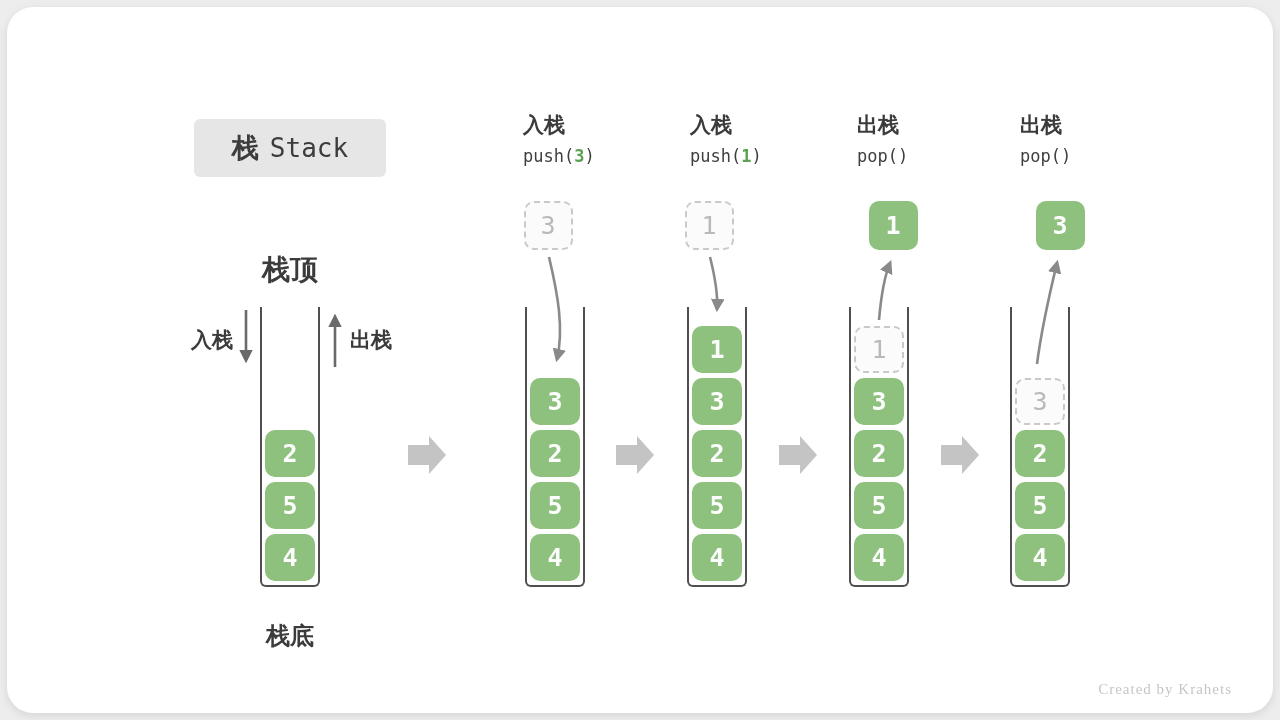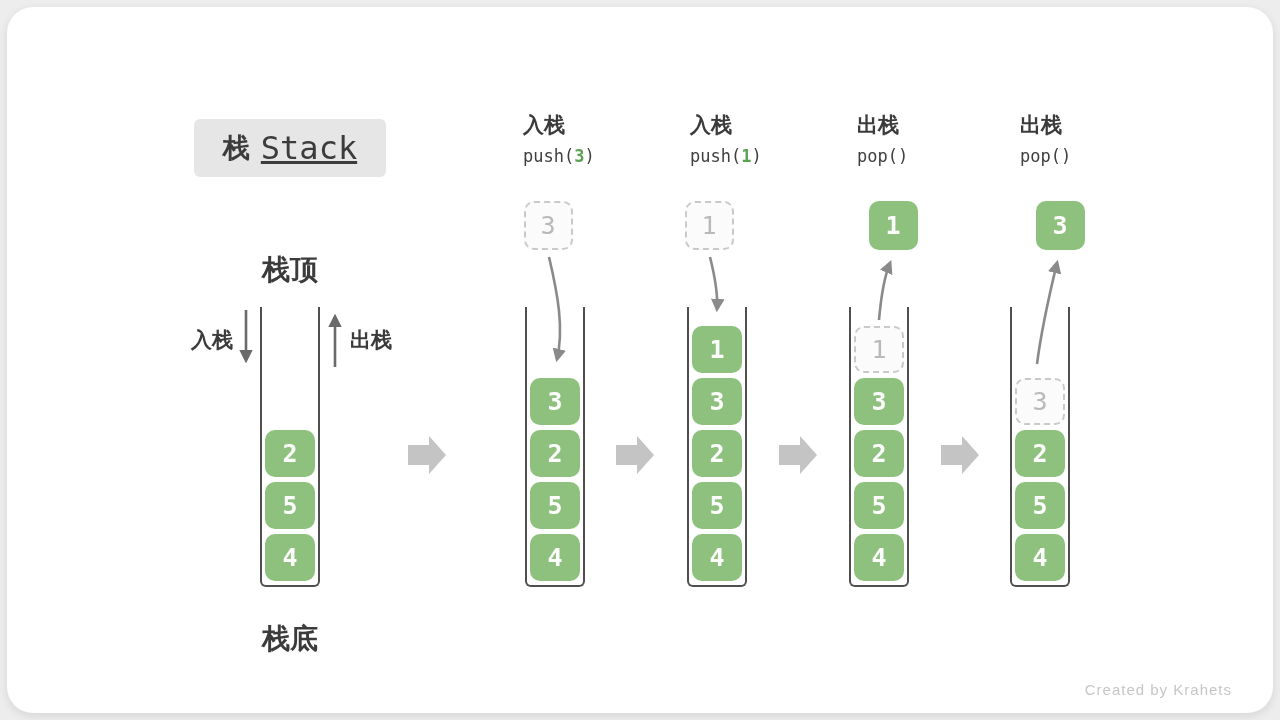--- a/index.html
+++ b/index.html
@@ -25,30 +25,30 @@
     background: #e6e6e6;
     border-radius: 6px;
     display: flex; align-items: center; justify-content: center;
     gap: 11px;
   }
   .title-zh {
     font-size: 27px; font-weight: bold; color: #3c3c3c;
   }
   .title-en {
     font-family: "DejaVu Sans Mono", monospace;
-    font-size: 32px; color: #3c3c3c; text-decoration: underline;
+    font-size: 26px; color: #3c3c3c;
   }
 
   
   .zh-label {
     font-size: 21px; font-weight: bold; color: #3b3b3b;
     white-space: nowrap;
   }
   .lbl-top    { left: 233px; top: 244px; width: 100px; text-align: center; font-size: 28px; }
-  .lbl-bottom { left: 233px; top: 613px; width: 100px; text-align: center; font-size: 28px; }
+  .lbl-bottom { left: 233px; top: 613px; width: 100px; text-align: center; font-size: 24px; }
   .lbl-push   { left: 170px; top: 319px; width: 56px;  text-align: right; }
   .lbl-pop    { left: 343px; top: 319px; width: 56px;  text-align: left; }
 
   
   .col-label { top: 104px; }
   .col-label .zh {
     display: block;
     font-size: 21px; font-weight: bold; color: #3b3b3b;
     margin-bottom: 7px;
   }
@@ -80,21 +80,21 @@
     background: #fbfbfb;
     border: 2px dashed #c9c9c9;
     color: #b9b9b9;
     font-weight: normal;
   }
   .floating { width: 49px; height: 49px; }
   .floating.solid { border-radius: 10px; }
 
   .watermark {
     right: 41px; top: 674px;
-    font-family: Liberation Sans, sans-serif;
+    font-family: Liberation Serif, serif;
     font-size: 15px; color: #c6c6c6;
     letter-spacing: 1px;
   }
   svg.overlay { left: 0; top: 0; pointer-events: none; }
 </style>
 </head>
 <body>
 
 <div class="card">
 

